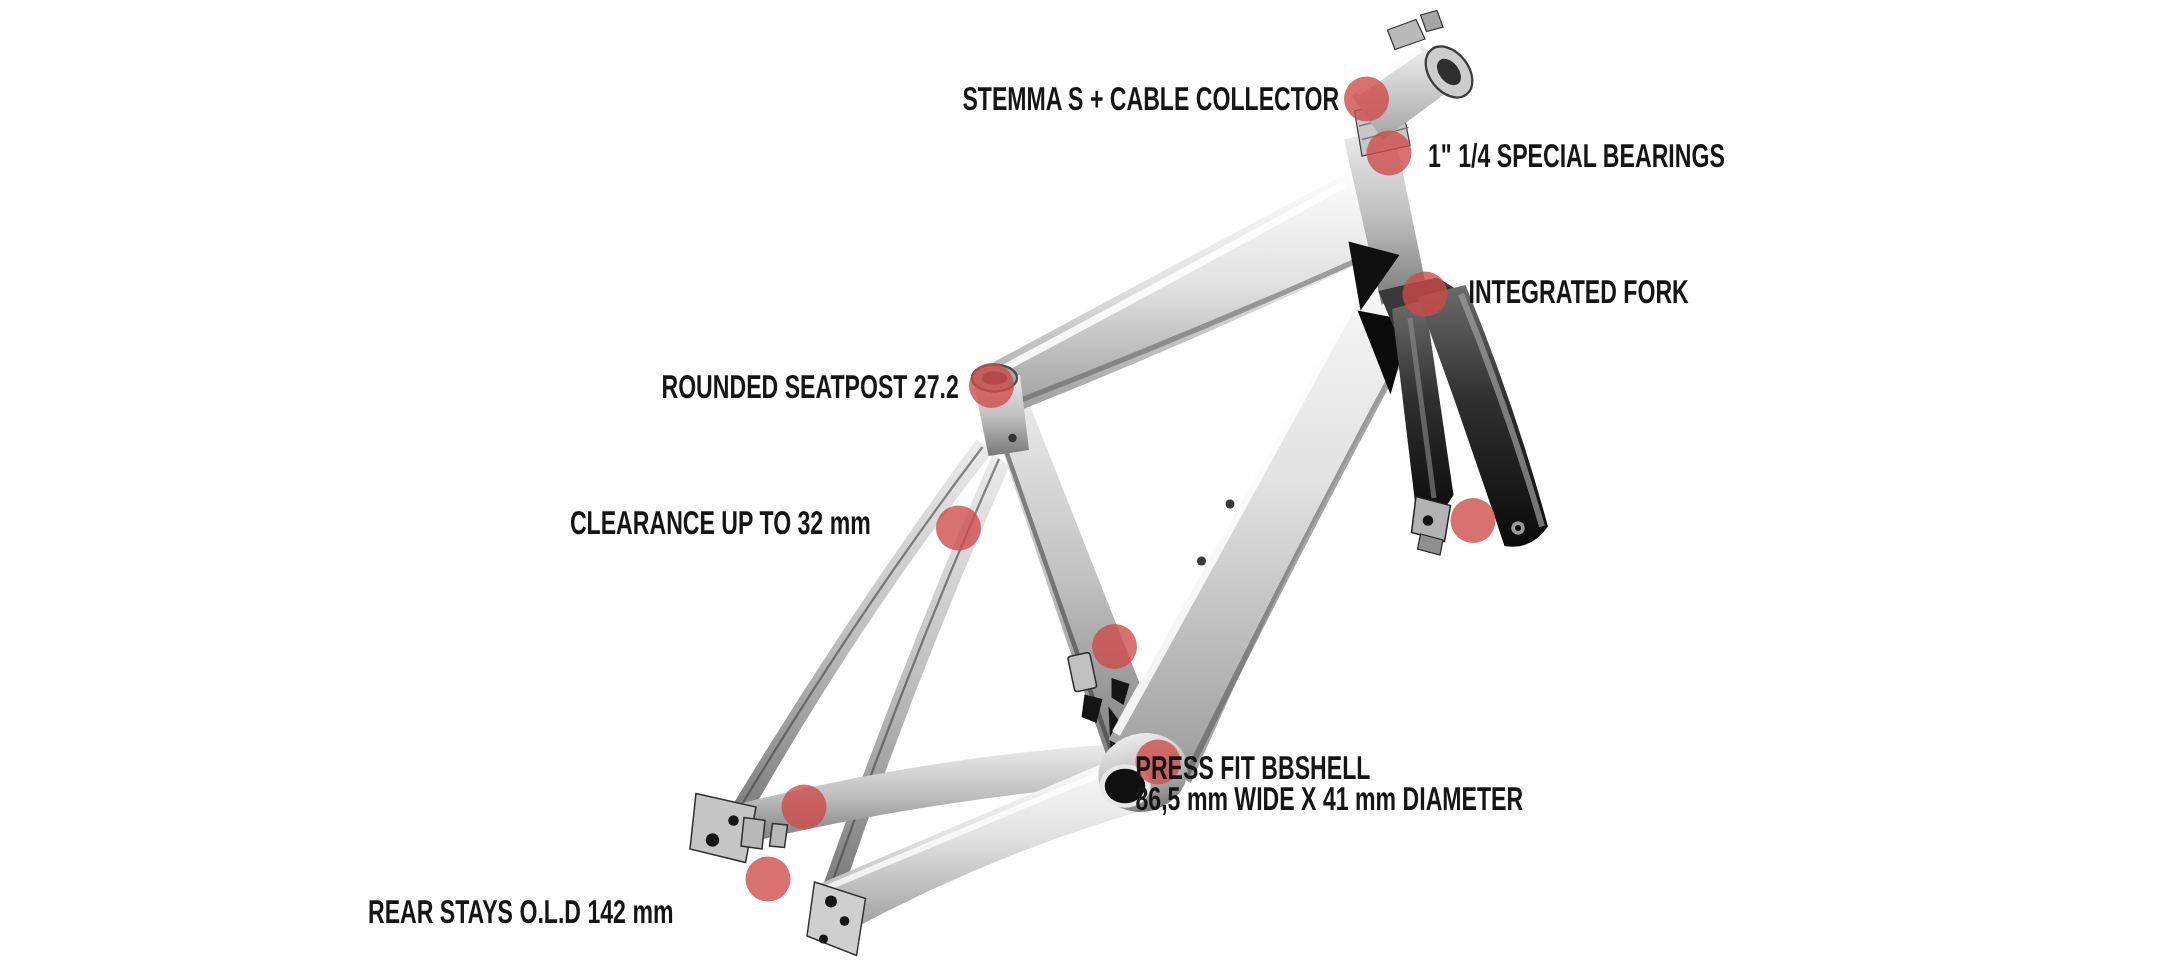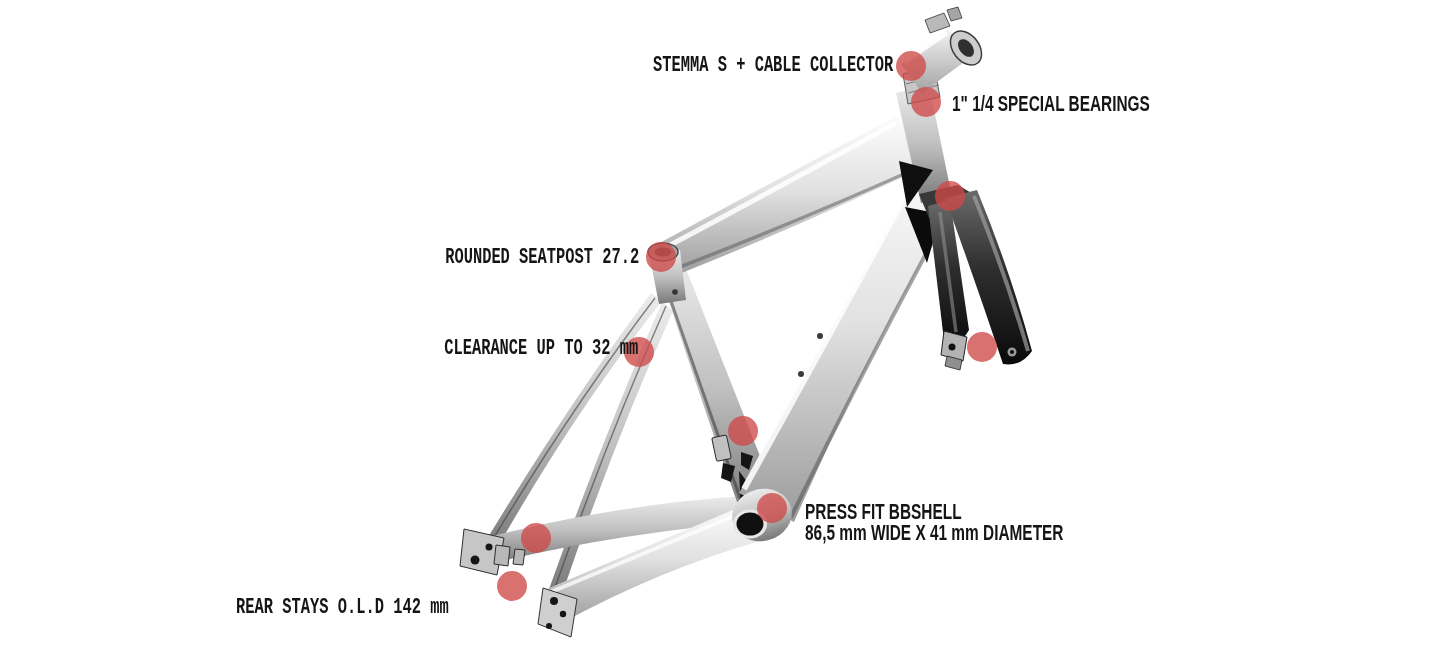--- a/index.html
+++ b/index.html
@@ -4,21 +4,21 @@
 <style>
   html,body{margin:0;padding:0;}
   body{background:var(--color-background,#fff);font-family:"Liberation Sans",sans-serif;}
   .canvas{position:relative;width:1445px;height:652px;margin:0 auto;background:var(--color-background,#fff);overflow:hidden;}
   .frame-art{position:absolute;left:0;top:0;width:1445px;height:652px;}
   .dot{position:absolute;width:30px;height:30px;border-radius:50%;
        background:var(--color-dot,#ce4949);opacity:.78;}
   .label{position:absolute;color:var(--color-text,#151515);font-weight:700;font-size:22px;
          line-height:21px;white-space:nowrap;}
   .label .cond{display:inline-block;transform:scaleX(0.70);}
-  .label.anchor-right{font-family:Liberation Mono, monospace;}
+  .label.anchor-right{}
   .label.anchor-right .cond{transform-origin:100% 50%;}
   .label.anchor-left .cond{transform-origin:0 50%;}
   .label .line{display:block;}
 </style>
 </head>
 <body>
 
 <div class="canvas">
 
   <svg class="frame-art" viewBox="0 0 1445 652" aria-hidden="true">
@@ -149,26 +149,29 @@
   <div class="dot" style="left:757px;top:493px"></div>
   <div class="dot" style="left:521px;top:523px"></div>
   <div class="dot" style="left:497px;top:571px"></div>
 
   <div class="label anchor-right" style="right:552px;top:55px">
     <span class="cond">STEMMA S + CABLE COLLECTOR</span>
   </div>
   <div class="label anchor-left" style="left:952px;top:93px">
     <span class="cond">1" 1/4 SPECIAL BEARINGS</span>
   </div>
+  <div class="label anchor-left" style="left:979px;top:184px">
+    <span class="cond">INTEGRATED FORK</span>
+  </div>
   <div class="label anchor-right" style="right:806px;top:247px">
     <span class="cond">ROUNDED SEATPOST 27.2</span>
   </div>
-  <div class="label anchor-right" style="right:807px;top:338px">
+  <div class="label anchor-right" style="right:865px;top:338px">
     <span class="cond">CLEARANCE UP TO 32 mm</span>
   </div>
-  <div class="label anchor-left" style="left:805px;top:501px">
+  <div class="label anchor-left" style="left:757px;top:501px">
     <span class="cond"><span class="line">PRESS FIT BBSHELL</span><span class="line">86,5 mm WIDE X 41 mm DIAMETER</span></span>
   </div>
   <div class="label anchor-right" style="right:996px;top:597px">
     <span class="cond">REAR STAYS O.L.D 142 mm</span>
   </div>
 
 </div>
 
 </body></html>

